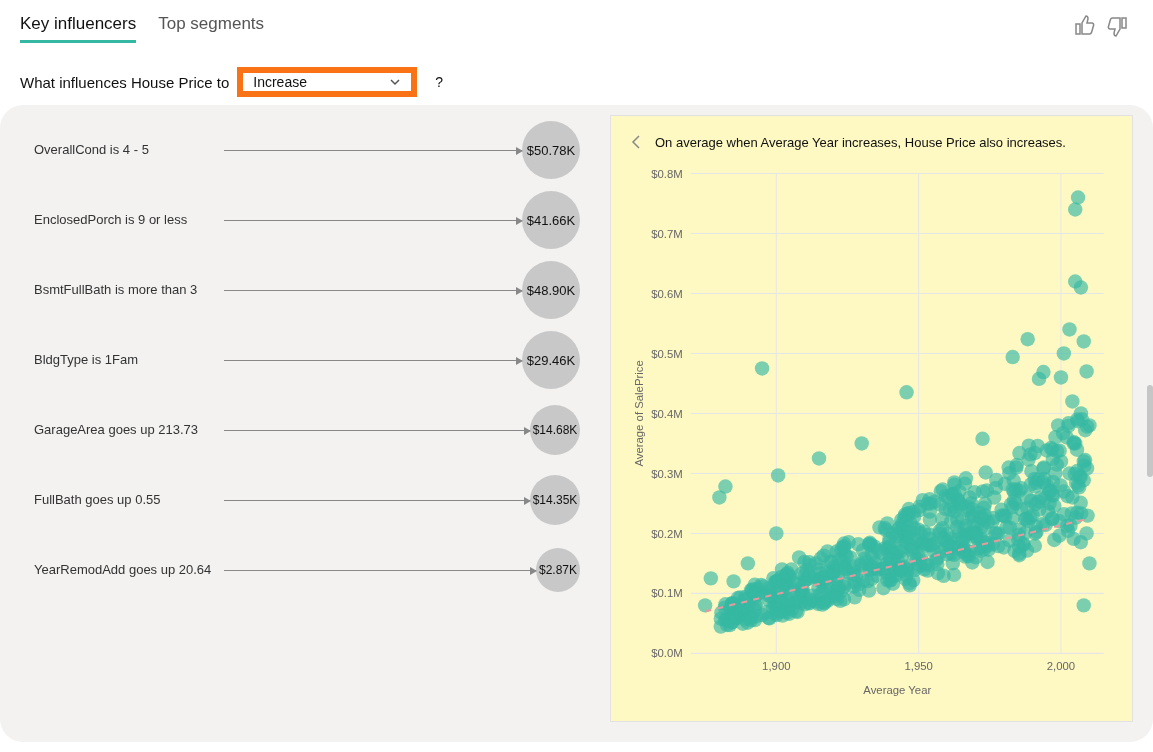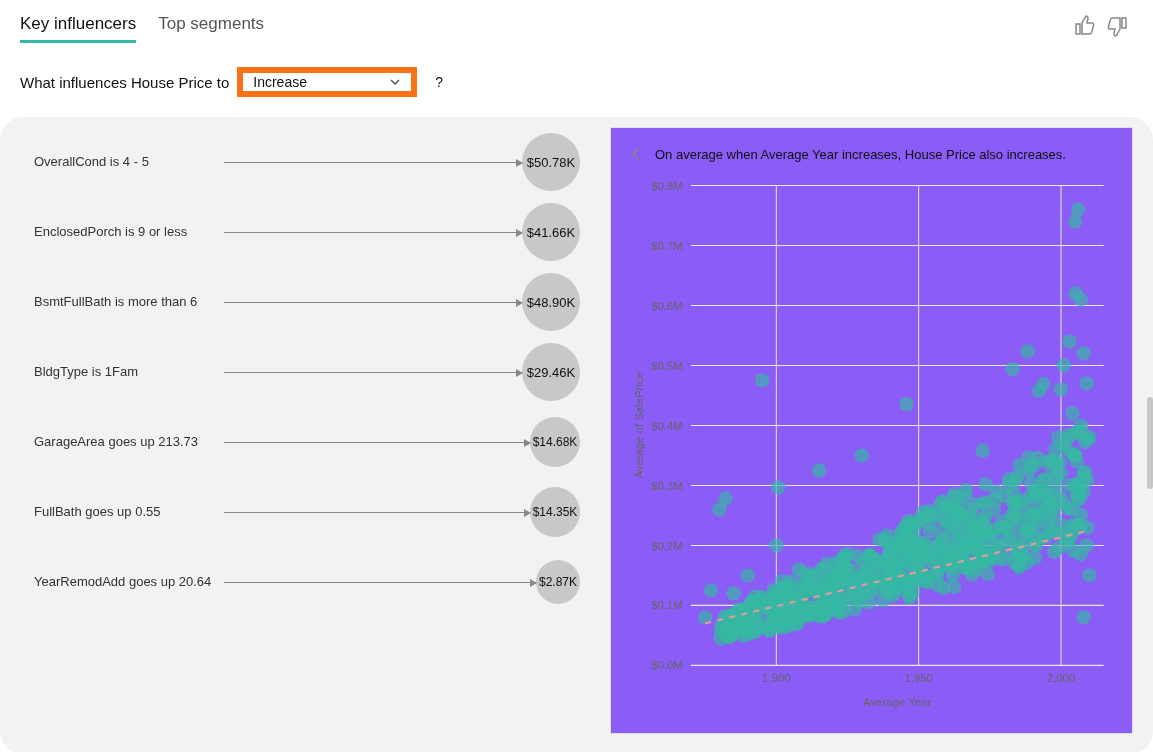--- a/index.html
+++ b/index.html
@@ -8,21 +8,21 @@
 
   
   .tabs { display:flex; gap:22px; padding:14px 0 0 20px; }
   .tab { font-size:17px; color:#555; padding-bottom:6px; cursor:pointer; }
   .tab.active { color:#111; border-bottom:3px solid #35b8a3; font-weight:500; }
 
   .feedback { position:absolute; top:14px; right:24px; display:flex; gap:8px; }
   .thumb { width:24px; height:24px; stroke:#888; fill:none; stroke-width:1.5; cursor:pointer;}
 
   
-  .question-row { display:flex; align-items:center; gap:8px; padding:24px 20px 20px 20px; font-size:15px; }
+  .question-row { display:flex; align-items:center; gap:8px; padding:24px 20px 8px 20px; font-size:15px; }
   .select-box { display:flex; align-items:center; justify-content:space-between; width:180px; height:30px; padding:0 10px; border:6px solid #f97316; font-size:14px; cursor:pointer;}
   .help-mark { font-size:14px; color:#111; margin-left:10px;}
 
   
   .body-wrap { position:relative; height:calc(100% - 115px); background:#f3f2f1; margin:0; overflow:hidden;border-radius:23px;}
   .body-grid { display:flex; height:100%; }
 
   
   .left-col { width:610px; padding:10px 30px 10px 20px; }
   .inf-row { display:flex; align-items:center; height:70px; position:relative; }
@@ -32,21 +32,21 @@
   .inf-row.selected .inf-label{ font-weight:600; color:#111;}
   .inf-line  { flex:1; height:1px; background:#888; position:relative;}
   .inf-line::after{ content:""; position:absolute; right:-1px; top:-3px; width:0;height:0;border-top:4px solid transparent;border-bottom:4px solid transparent;border-left:7px solid #888;}
   .inf-bubble{ width:58px;height:58px;border-radius:50%;display:flex;align-items:center;justify-content:center;font-size:13px;color:#111; flex-shrink:0;}
   .inf-bubble.grey{ background:#c8c8c8;}
   .inf-bubble.teal{ background:#35b8a3; color:#fff;}
   .small-bubble{ width:44px;height:44px; font-size:12px;}
   .medium-bubble{ width:50px;height:50px; font-size:12px;}
 
   
-  .right-panel { flex:1; background:#8b5cf6; margin:10px 20px 20px 0; border:1px solid #e2e2e2; padding:18px; display:flex; flex-direction:column; }
+  .right-panel { flex:1; background:#fef9c3; margin:10px 20px 20px 0; border:1px solid #e2e2e2; padding:18px; display:flex; flex-direction:column; }
   .panel-head { display:flex; align-items:center; gap:10px; font-size:13px; color:#111; margin-bottom:10px;}
   .panel-head .back{ stroke:#888; fill:none; width:16px;height:16px; cursor:pointer;}
   .chart-host { flex:1; position:relative; }
 
   
   .vscroll{ position:absolute; right:0; top:280px; width:6px; height:92px; background:#c6c6c6; border-radius:3px;}
 
   
   .axis-text{ font-size:11px; fill:#666;}
   .tick-line{ stroke:#e7e6e6;}
@@ -94,21 +94,21 @@
             <div class="inf-bubble grey ">$50.78K</div>
           </div>
           <div class="inf-row">
             <div class="inf-tick"></div>
             <div class="inf-label">EnclosedPorch is 9 or less</div>
             <div class="inf-line"></div>
             <div class="inf-bubble grey ">$41.66K</div>
           </div>
           <div class="inf-row">
             <div class="inf-tick"></div>
-            <div class="inf-label">BsmtFullBath is more than 6</div>
+            <div class="inf-label">BsmtFullBath is more than 3</div>
             <div class="inf-line"></div>
             <div class="inf-bubble grey ">$48.90K</div>
           </div>
           <div class="inf-row">
             <div class="inf-tick"></div>
             <div class="inf-label">BldgType is 1Fam</div>
             <div class="inf-line"></div>
             <div class="inf-bubble grey ">$29.46K</div>
           </div>
           <div class="inf-row">

